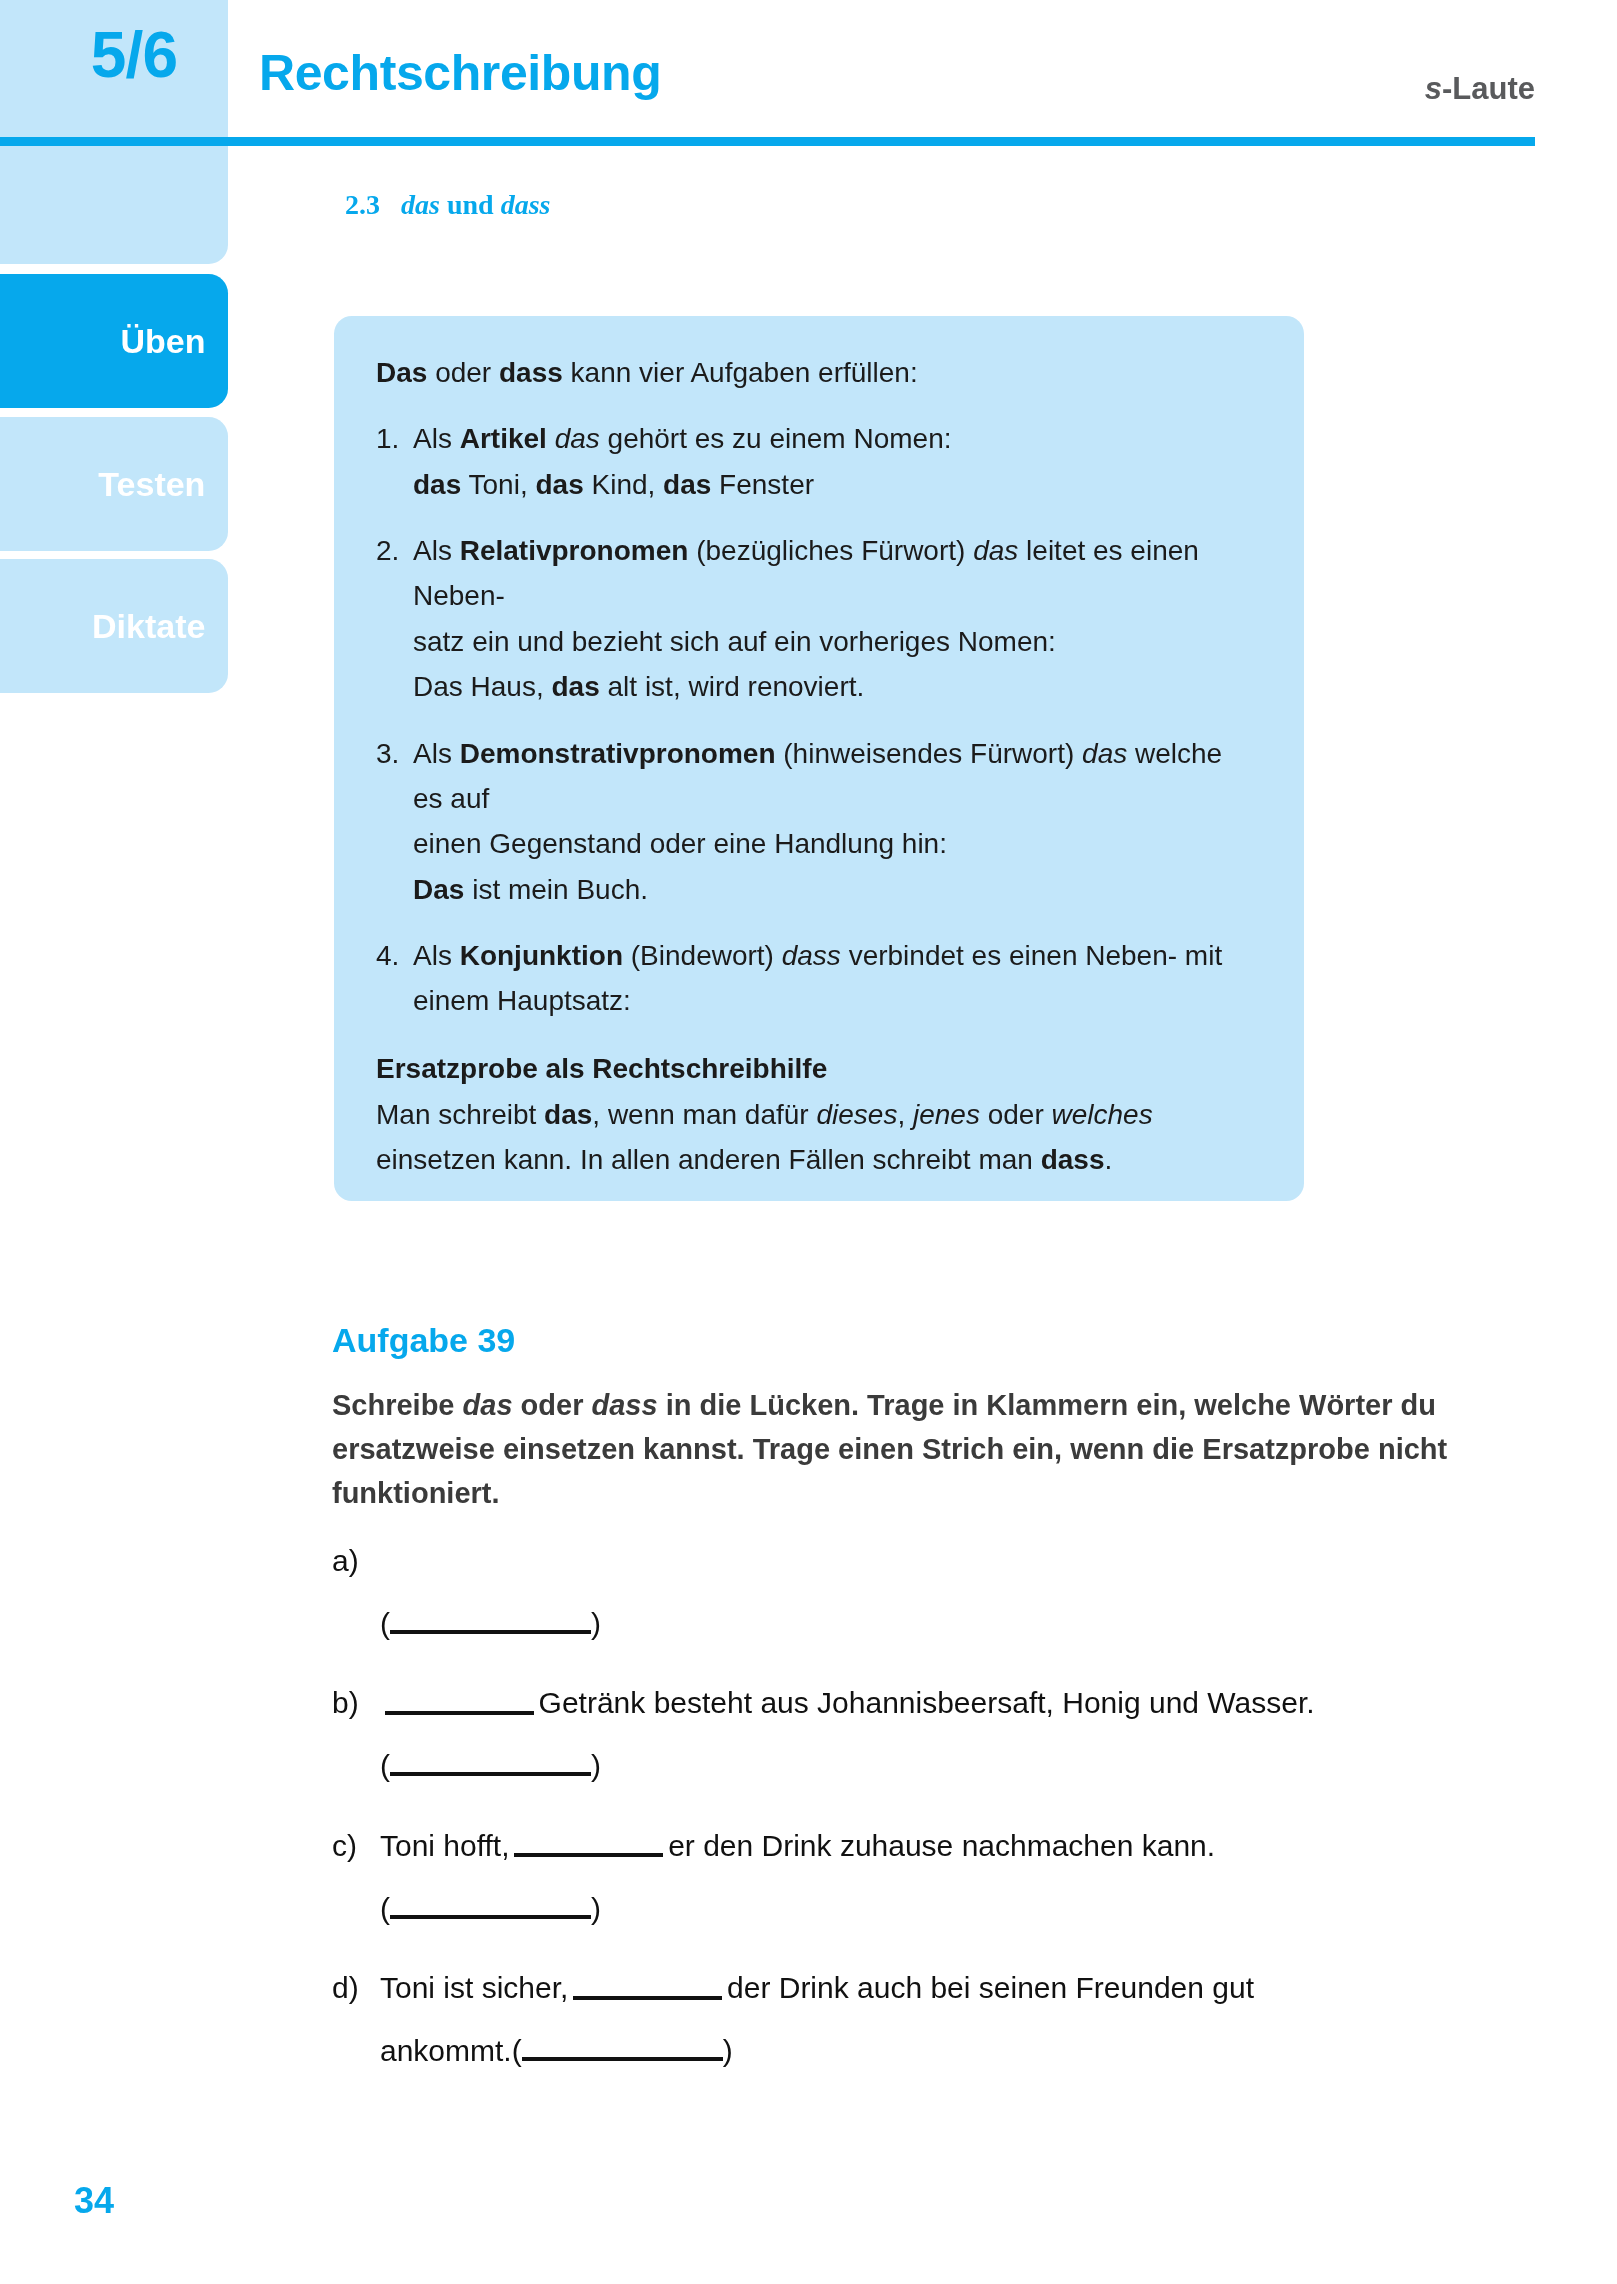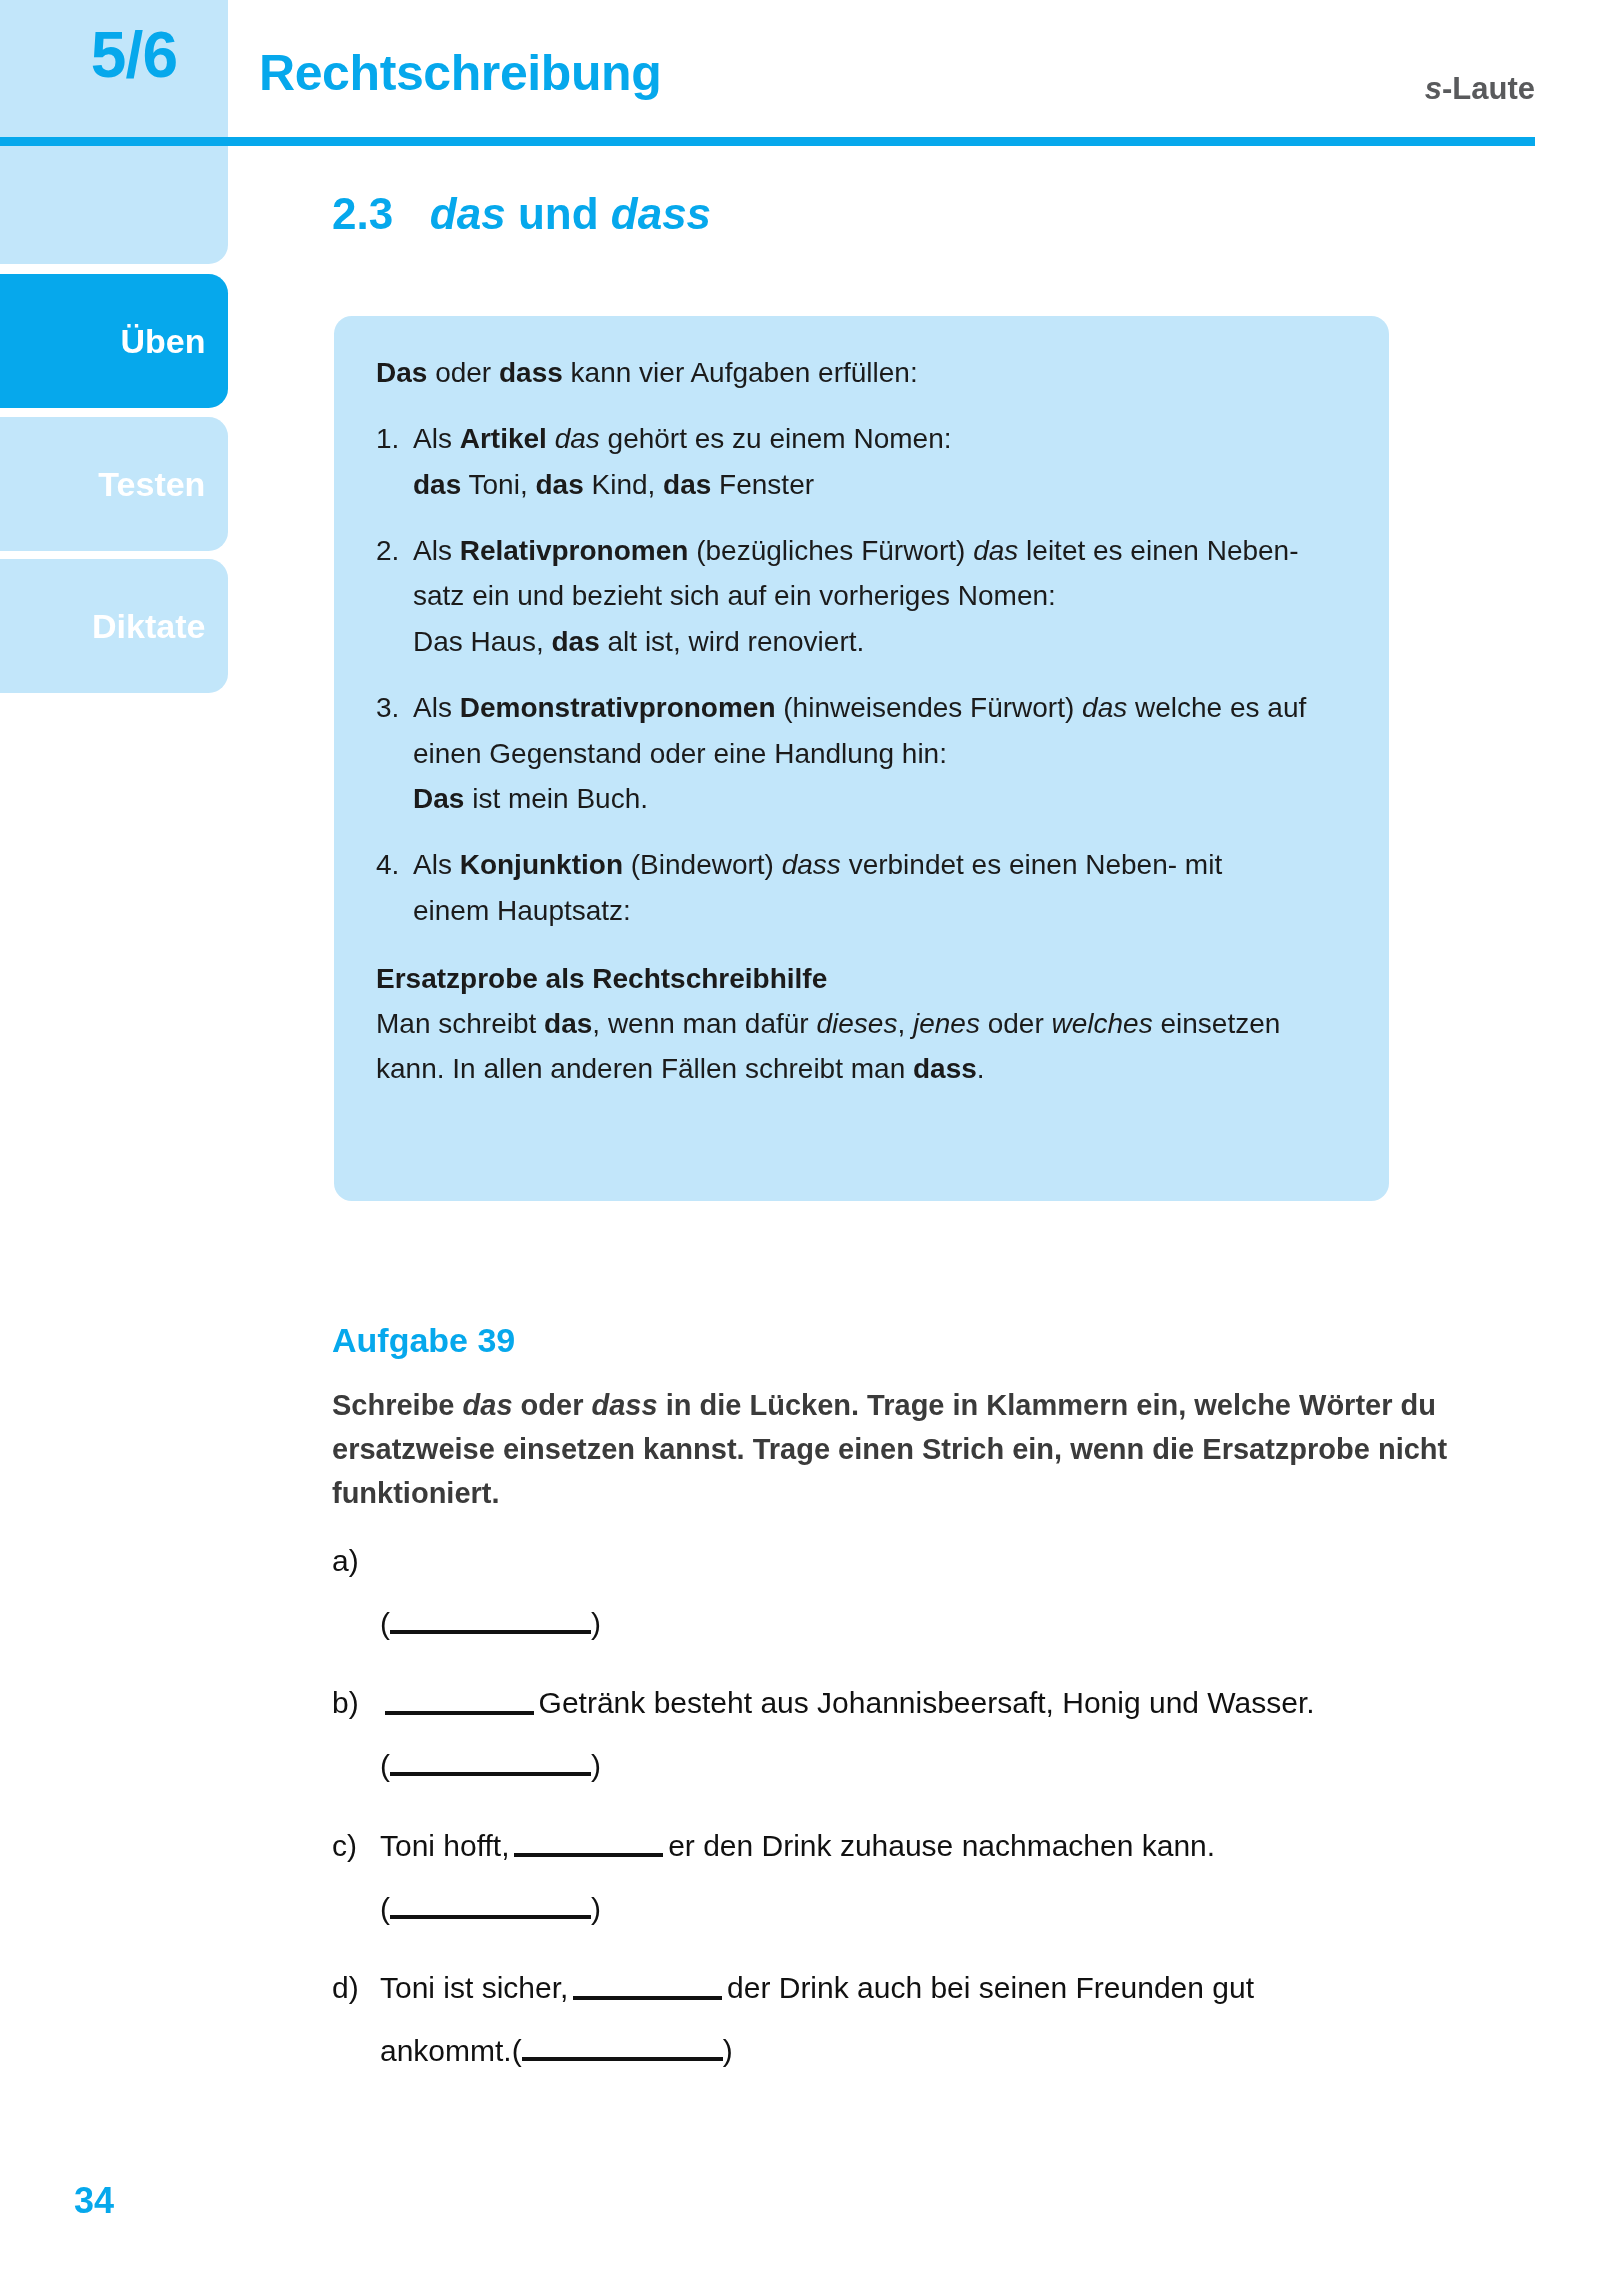--- a/index.html
+++ b/index.html
@@ -79,33 +79,34 @@
     background: #C2E6FA;
     border-radius: 0 0 19.3px 19.3px;
   }
   #tab-ueben   { top: 274px; height: 134px; background: #06A8EC; }
   #tab-testen  { top: 417px; height: 134px; background: #C2E6FA; }
   #tab-diktate { top: 559px; height: 134px; background: #C2E6FA; }
 
   
   #section-heading {
     position: absolute;
-    left: 332px; top: 189px;
-    font-size: 44px;
+    left: 345px; top: 189px;
+    font-size: 28px;
     font-weight: bold;
     color: #06A8EC;
     white-space: pre;
+    font-family: Liberation Serif, serif;
   }
   #section-heading .it { font-style: italic; }
 
   
   #info-box {
     position: absolute;
     left: 334px; top: 316px;
-    width: 1055px;
+    width: 970px;
     height: 885px;
     background: #C2E6FA;
     border-radius: 17.7px;
     box-sizing: border-box;
     padding: 34px 45px 32px 42px;
     font-size: 28px;
     line-height: 1.62;
     color: #1b1b1b;
   }
   #info-box b { font-weight: bold; }

